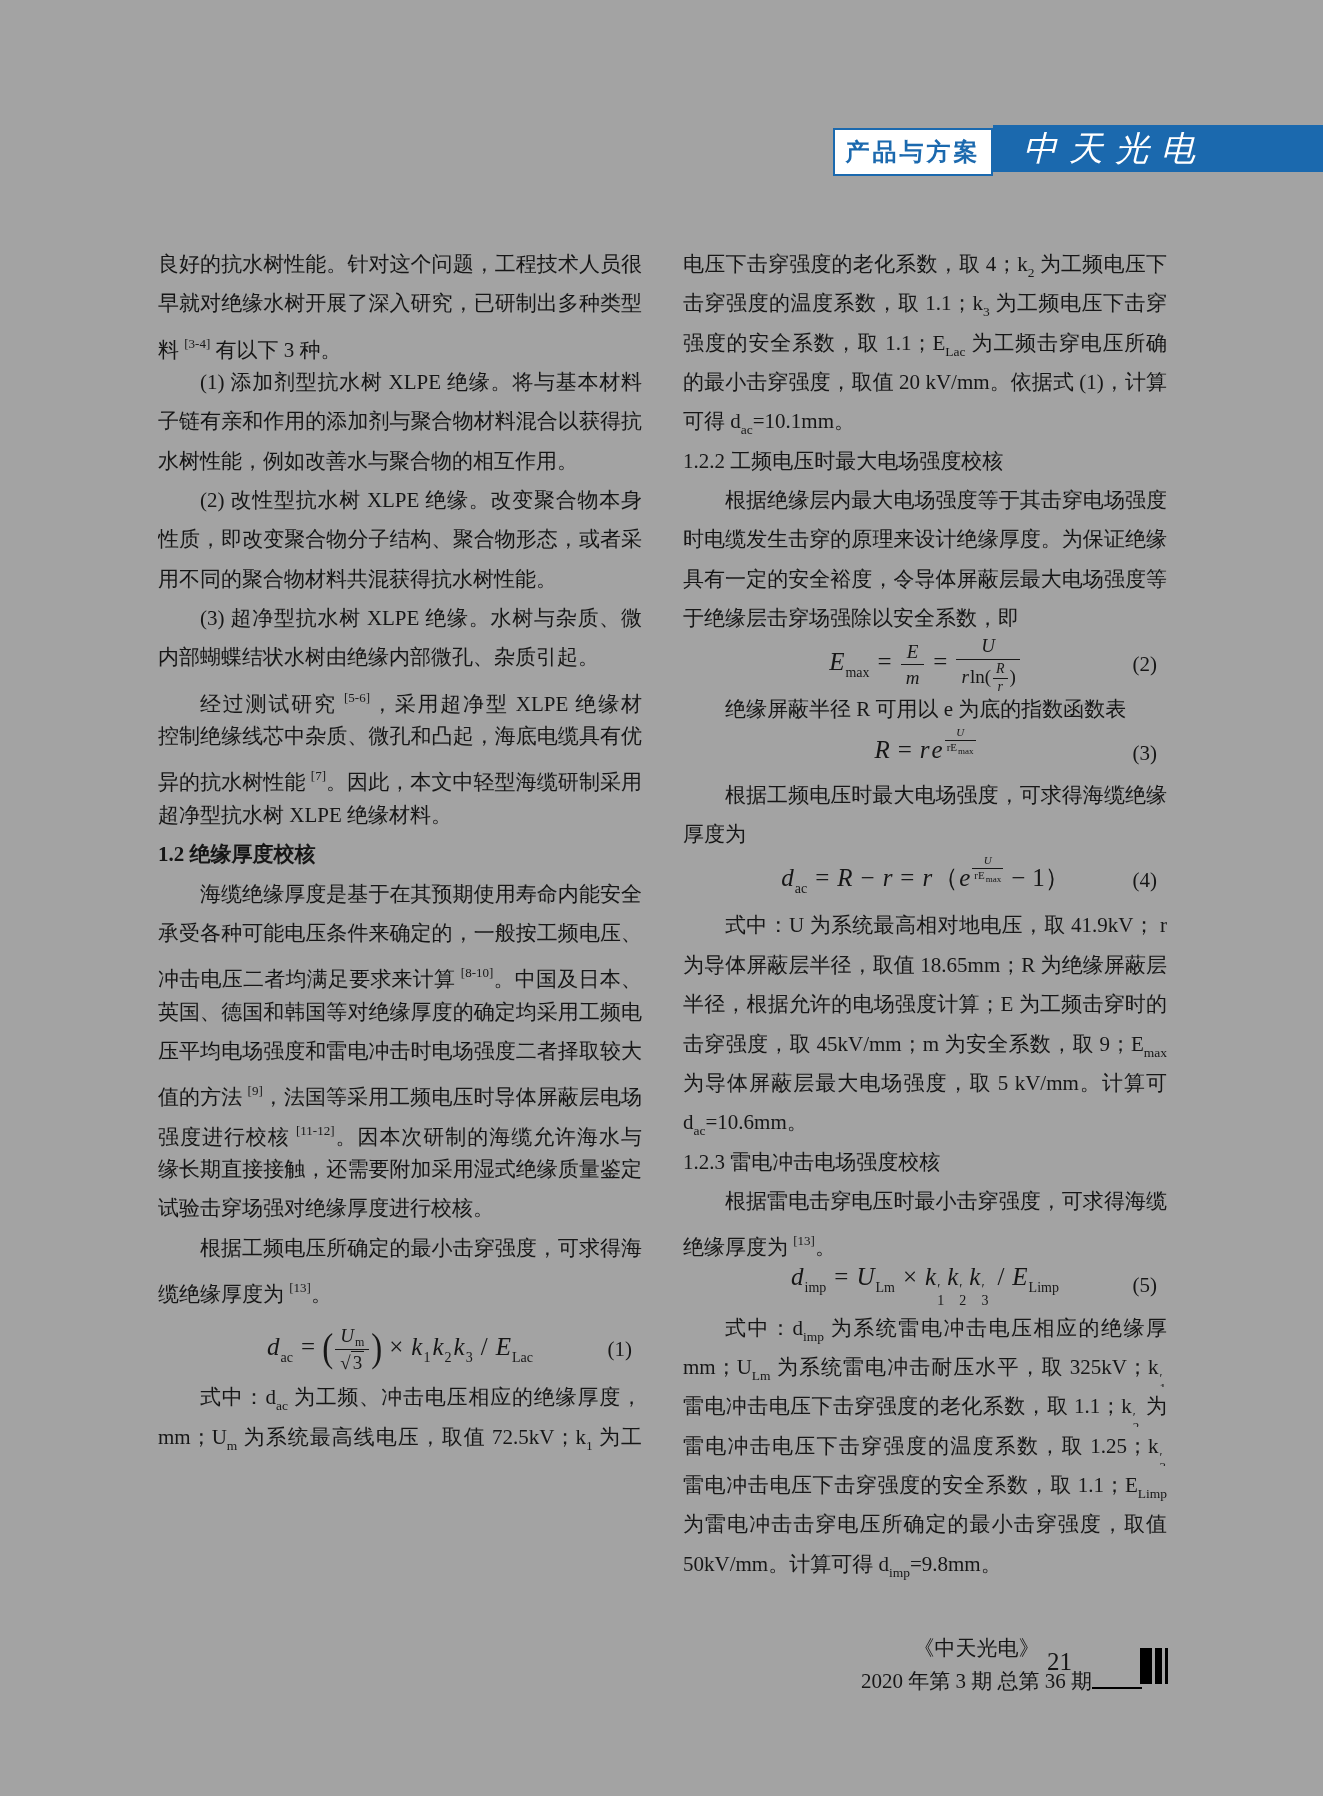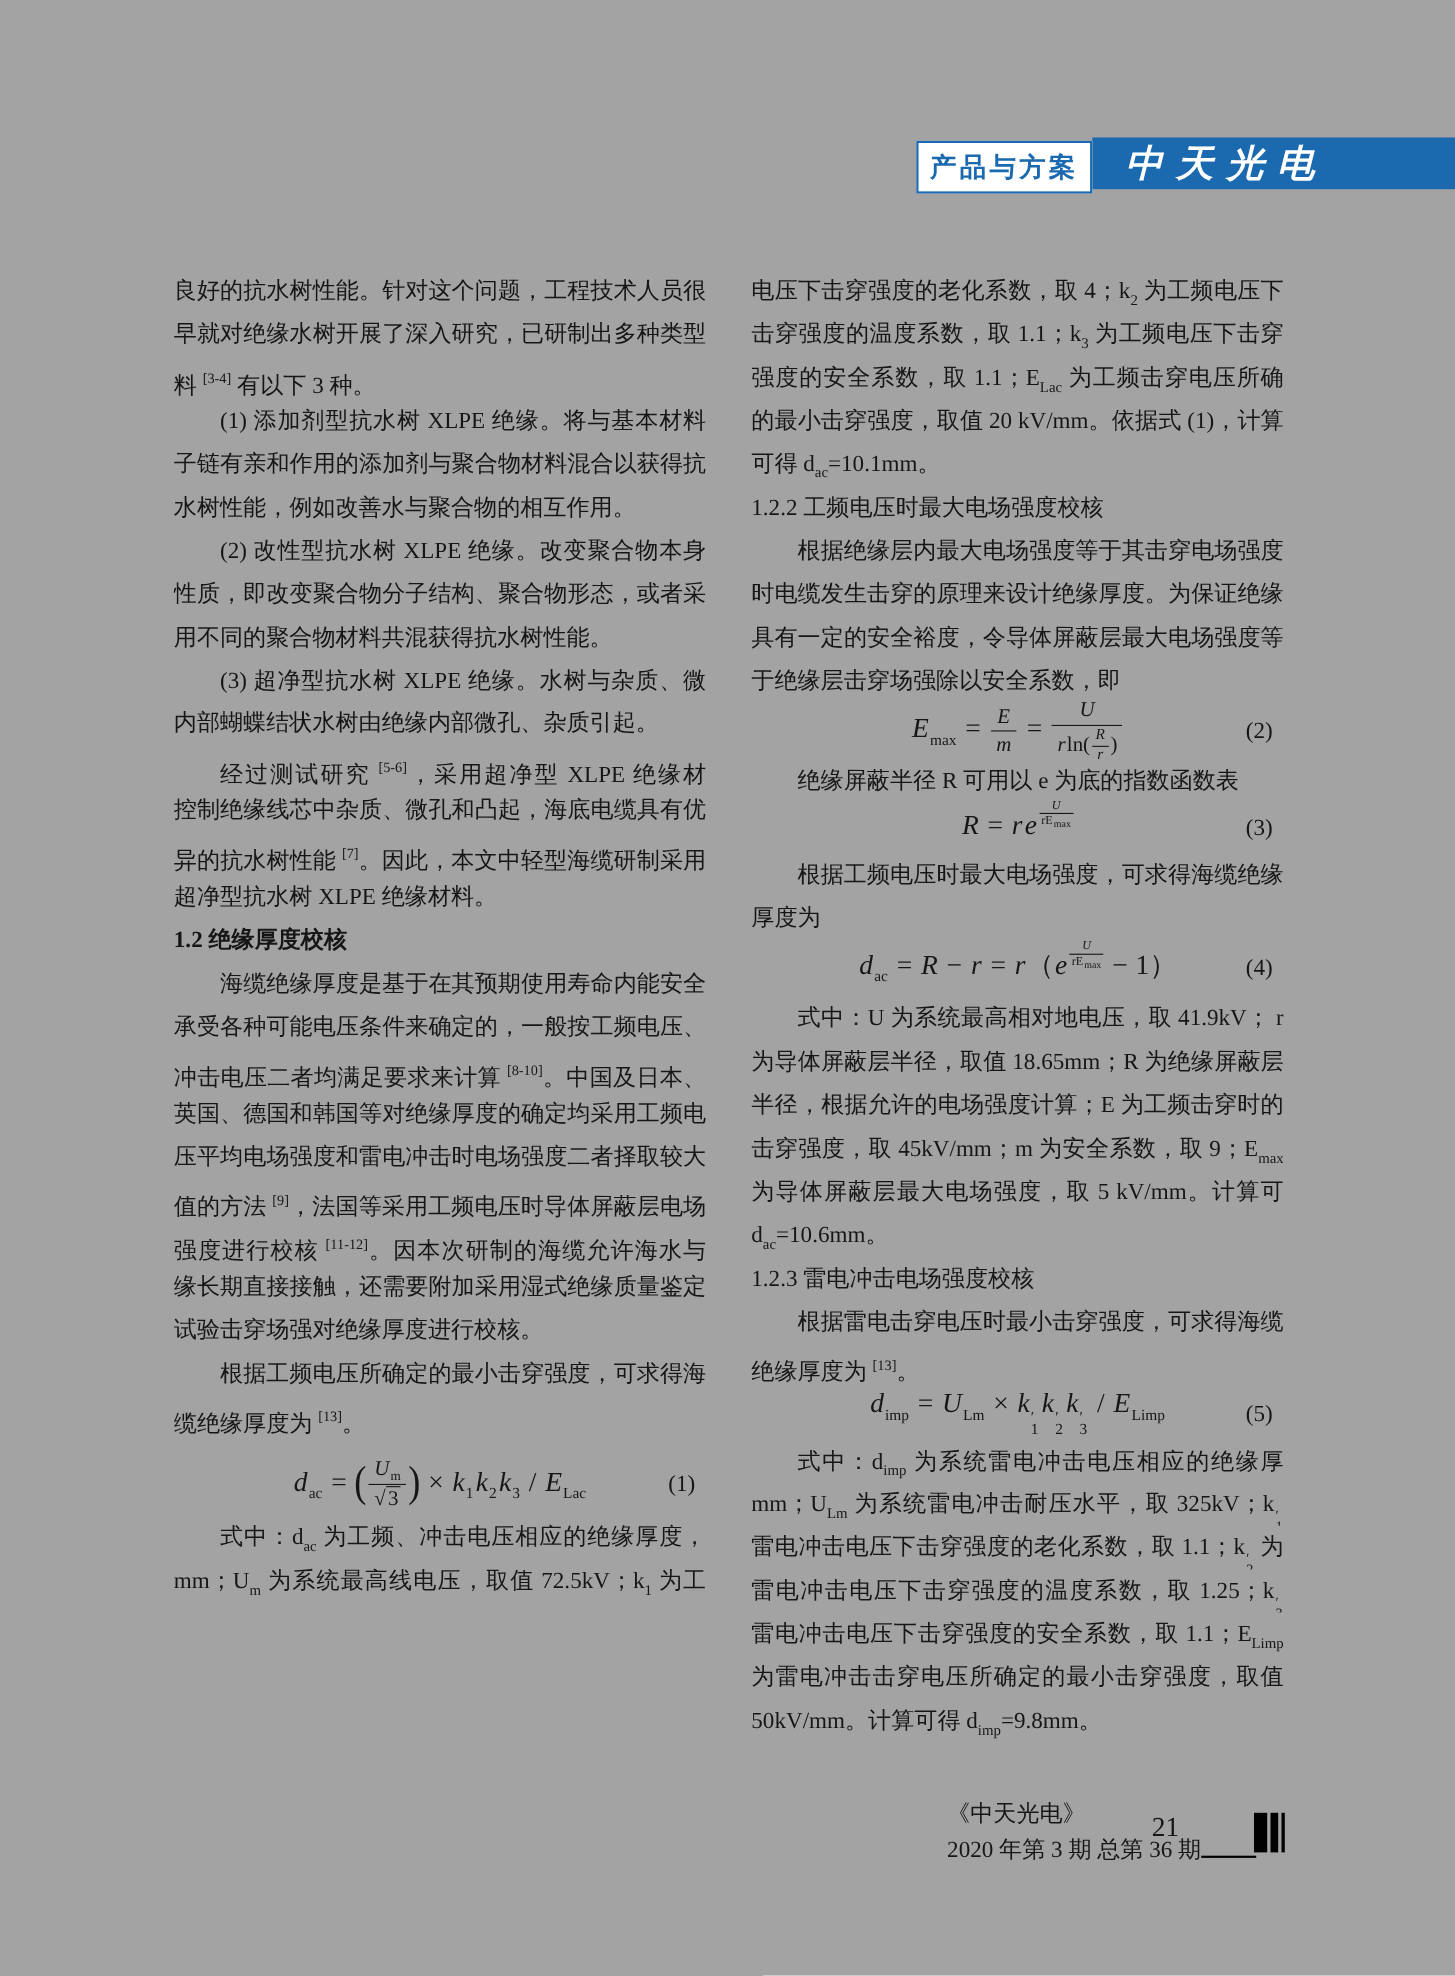--- a/index.html
+++ b/index.html
@@ -17,21 +17,21 @@
   .cat-box span{
     color:#1b69ae;font-size:24px;letter-spacing:3px;font-weight:600;
     font-family:"Liberation Sans","DejaVu Sans",sans-serif;
   }
   .brand-box{
     position:absolute;left:993px;top:125px;width:330px;height:47px;
     background:#1b69ae;display:flex;align-items:center;z-index:1;
     padding-left:30px;box-sizing:border-box;
   }
   .brand-box span{
-    color:#ffffff;font-size:34px;font-weight:bold;font-style:italic;
+    color:#ffffff;font-size:34px;font-weight:normal;font-style:italic;
     letter-spacing:12px;font-family:"DejaVu Serif","Liberation Serif",serif;
   }
   
   .col{position:absolute;width:484px;}
   #col-left{left:158px;top:245px;}
   #col-right{left:683px;top:245px;}
   .line{
     height:39.35px;line-height:39.35px;font-size:21px;
     text-align:justify;text-align-last:justify;overflow:hidden;
     white-space:normal;
@@ -82,21 +82,21 @@
     display:inline-flex;flex-direction:column;font-size:14px;font-style:normal;
     line-height:11px;vertical-align:-9px;text-align:left;padding:0 1px;
   }
   .mstack .mprime{height:11px;}
   .eqtag{
     position:absolute;right:10px;top:50%;transform:translateY(-50%);
     font-style:normal;font-size:21px;
   }
   
   .footer-meta{
-    position:absolute;right:231px;top:1632px;text-align:left;
+    position:absolute;right:231px;top:1632px;text-align:center;
     font-size:21px;line-height:33px;
   }
   .page-num{position:absolute;left:1047px;top:1648px;font-size:25px;}
   .page-underline{position:absolute;left:1092px;top:1687px;width:50px;height:2px;background:#000;}
   .bars{position:absolute;left:1140px;top:1648px;height:36px;display:flex;}
   .bars span{background:#000;height:100%;display:block;}
   .bars .b1{width:12px;margin-right:3px;}
   .bars .b2{width:7px;margin-right:3px;}
   .bars .b3{width:3px;}
 </style>

